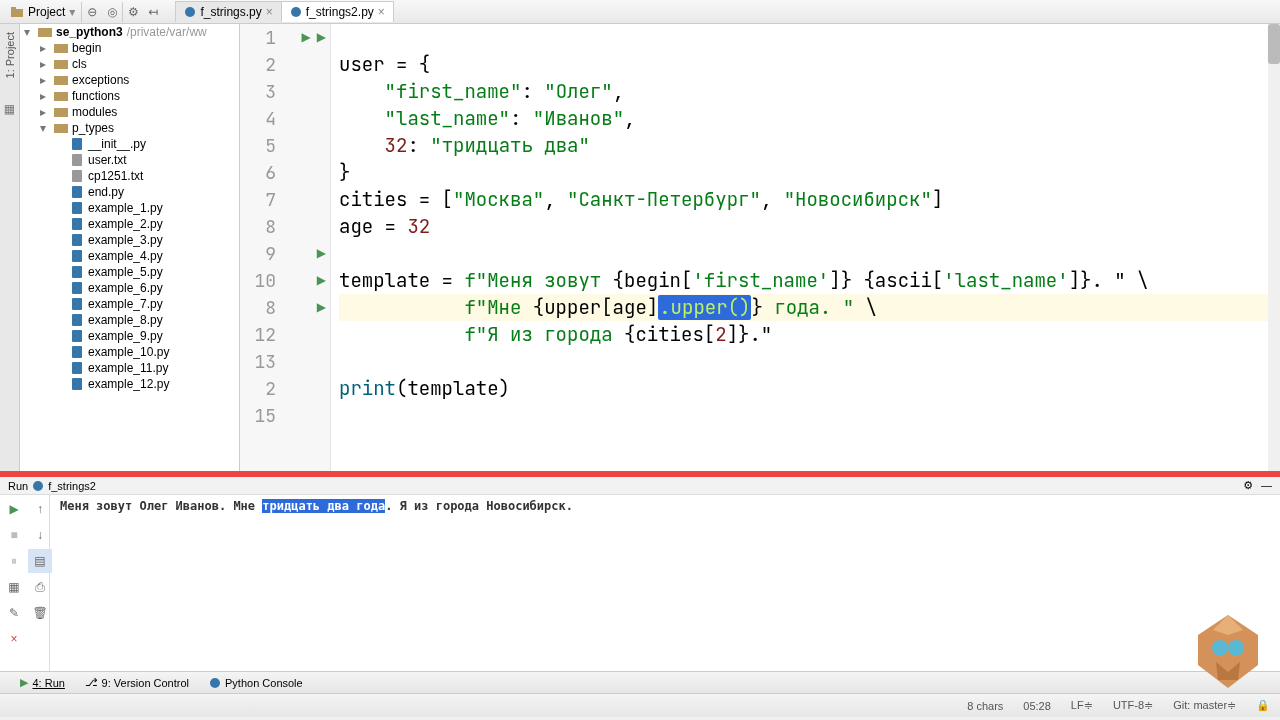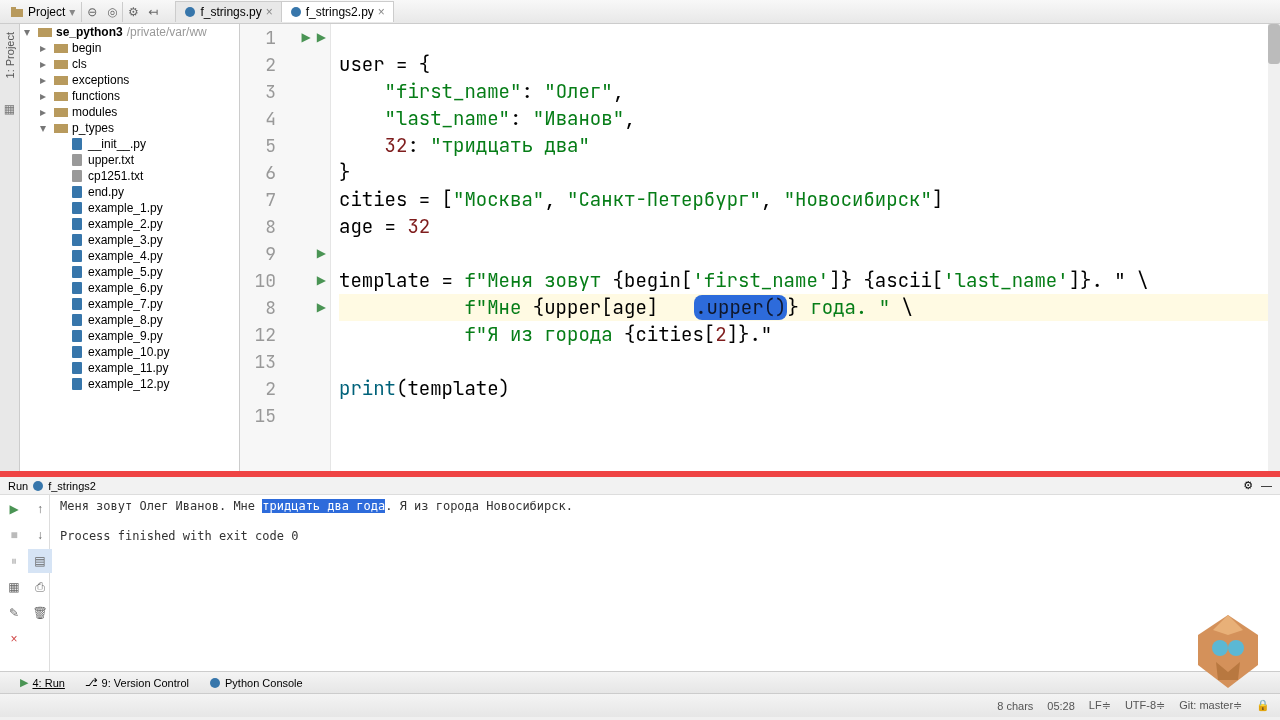--- a/index.html
+++ b/index.html
@@ -23,34 +23,34 @@
 .file-icon { width:14px; height:14px; display:inline-block; margin-right:4px; }
 .tree-sub { padding-left: 16px; }
 .editor { flex:1; display:flex; background:#fff; position:relative; }
 .gutter { display:flex; border-right:1px solid #e5e5e5; background:#f7f7f7; user-select:none; }
 .line-nums { width: 42px; text-align:right; padding:0 6px; color:#999; font-family:'JetBrains Mono','Menlo',monospace; font-size:18px; line-height:27px; }
 .run-col { width: 48px; display:flex; flex-direction:column; line-height:27px; }
 .run-row { height:27px; display:flex; align-items:center; justify-content:flex-end; gap:6px; padding-right:4px; }
 .play { color:#4a9454; }
 .code { flex:1; font-family:'JetBrains Mono','Menlo',monospace; font-size:19px; line-height:27px; padding-left:8px; white-space:pre; } .s { color:#067d17; } .n { color:#7f1d1d; } .fn {color:#00627a;}
 .hl-line { background:#fffae3; display:block; }
-.sel { background:#2d6bdb; color:#0f172a; border-radius:8px; padding:0 1px;margin-left:36px; }
+.sel { background:#2d6bdb; color:#bef264; border-radius:2px; padding:0 1px; }
 .editor-scrollbar { position:absolute; right:0; top:0; width:12px; height:100%; background:#f0f0f0; }
 .editor-scrollbar::before{content:'';position:absolute;top:0;left:0;right:0;height:40px;background:#bbb;border-radius:3px;}
 .run-panel { background:#fff; border-top:6px solid #ef4444; height:200px; display:flex; flex-direction:column; }
 .run-header { display:flex; align-items:center; justify-content:space-between; background:#f2f2f2; padding:2px 8px; font-size:11px; border-bottom:1px solid #ddd;}
 .run-header .left { display:flex; align-items:center; gap:4px; }
 .run-body { display:flex; flex:1; }
 .run-tools { width:50px; display:grid; grid-template-columns:24px 24px; gap:2px; padding:2px; border-right:1px solid #ddd; align-content:start; }
 .run-tools .tool { width:24px; height:24px; display:flex; align-items:center; justify-content:center; cursor:pointer; color:#666; }
-.console { flex:1; padding:4px 10px; font-family:'Menlo',monospace; font-size:12px; line-height:15px; color:#333; }
+.console { flex:1; padding:4px 10px; font-family:'Menlo',monospace; font-size:12px; line-height:15px; color:#333;font-weight:bold; }
 .console .hl { background:#2d6bdb; color:#fff; }
 .bottom-tabs { height:22px; background:linear-gradient(#f4f4f4,#e6e6e6); border-top:1px solid #ccc; display:flex; align-items:center; padding:0 20px; gap:20px; }
 .bt-item { display:flex; align-items:center; gap:4px; font-size:11px; cursor:pointer; }
-.status { height:24px; background:linear-gradient(#f4f4f4,#e6e6e6); border-top:1px solid #ccc; display:flex; align-items:center; justify-content:flex-end; padding:0 10px; gap:14px; font-size:11px; color:#555;}
+.status { height:24px; background:linear-gradient(#f4f4f4,#e6e6e6); border-top:1px solid #ccc; display:flex; align-items:center; justify-content:flex-end; padding:0 10px; gap:20px; font-size:11px; color:#555;}
 svg { display:block; }
 .avatar { position:absolute; right:12px; bottom:30px; width:80px; height:80px; pointer-events:none; }
 </style>
 </head>
 <body>
 
 <div class="toolbar">
   <div class="dropdown">
     <svg width="14" height="14">
         <rect x="1" y="4" width="12" height="8" fill="#b89a5d"></rect>
@@ -147,21 +147,21 @@
               <svg class="file-icon" width="14" height="14">
                 <rect x="2" y="1" width="10" height="12" fill="#3776ab" rx="1"></rect>
               </svg>
               <span>__init__.py</span>
             </div>
             <div class="tree-item">
               <span class="tree-arrow"></span>
               <svg class="file-icon" width="14" height="14">
                 <rect x="2" y="1" width="10" height="12" fill="#999" rx="1"></rect>
               </svg>
-              <span>upper.txt</span>
+              <span>user.txt</span>
             </div>
             <div class="tree-item">
               <span class="tree-arrow"></span>
               <svg class="file-icon" width="14" height="14">
                 <rect x="2" y="1" width="10" height="12" fill="#999" rx="1"></rect>
               </svg>
               <span>cp1251.txt</span>
             </div>
             <div class="tree-item">
               <span class="tree-arrow"></span>
@@ -348,21 +348,20 @@
       <div class="tool" style="background:#d6e4f5">▤</div>
       <div class="tool">▦</div>
       <div class="tool">⎙</div>
       <div class="tool">✎</div>
       <div class="tool">🗑</div>
       <div class="tool" style="color:#d04545">×</div>
     </div>
     <div class="console">
 <div><span>Меня зовут Олег Иванов. Мне </span><span class="hl">тридцать два года</span><span>. Я из города Новосибирск.</span></div>
 <div>&nbsp;</div>
-<div>Process finished with exit code 0</div>
     </div>
   </div>
 </div>
 
 <div class="bottom-tabs">
   <div class="bt-item">
       <span style="color:#4a9454">▶</span>
       <u>4: Run</u>
     </div>
   <div class="bt-item">

